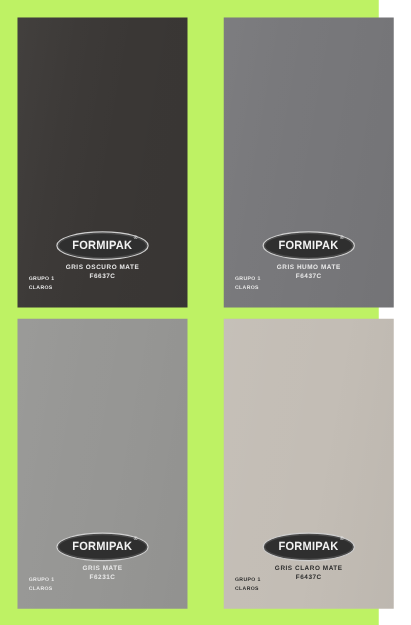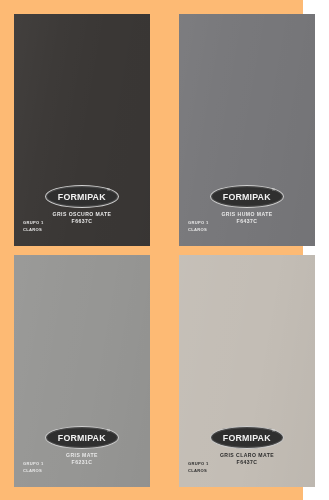--- a/index.html
+++ b/index.html
@@ -11,21 +11,21 @@
   body {
     width: 329px;
     height: 500px;
     font-family: "Liberation Sans", sans-serif;
     overflow: hidden;
   }
   #sheet {
     position: relative;
     width: 303px;
     height: 500px;
-    background: #fdba74;
+    background: #bef264;
     box-sizing: border-box;
   }
   .grid {
     position: absolute;
     left: 14px;
     top: 14px;
     width: 301px;
     height: 473px;
     display: grid;
     grid-template-columns: 136px 136px;

